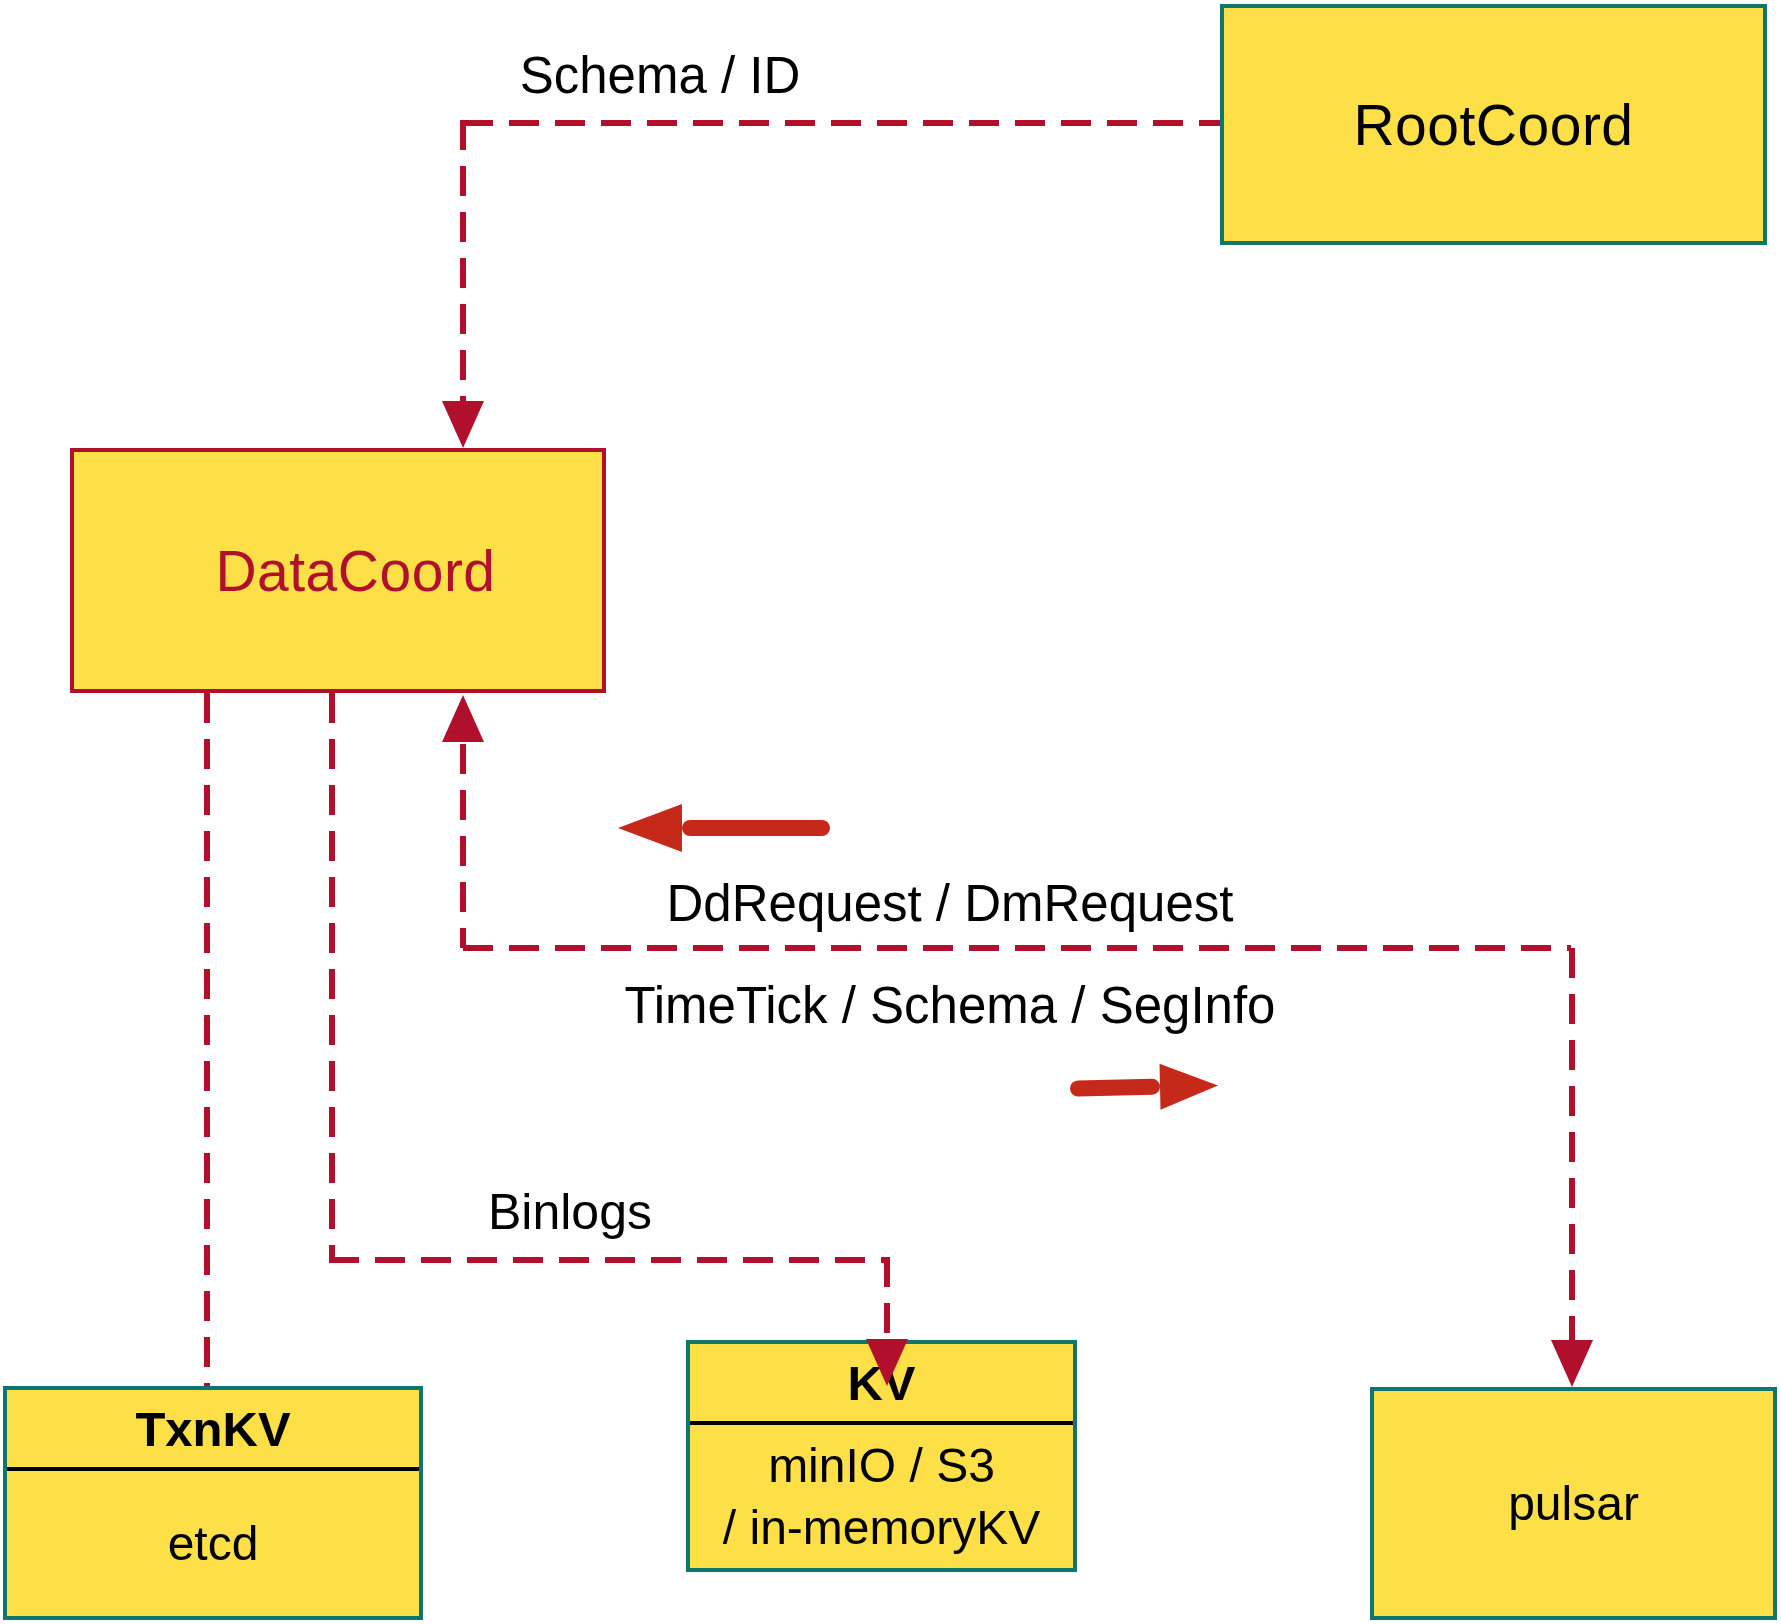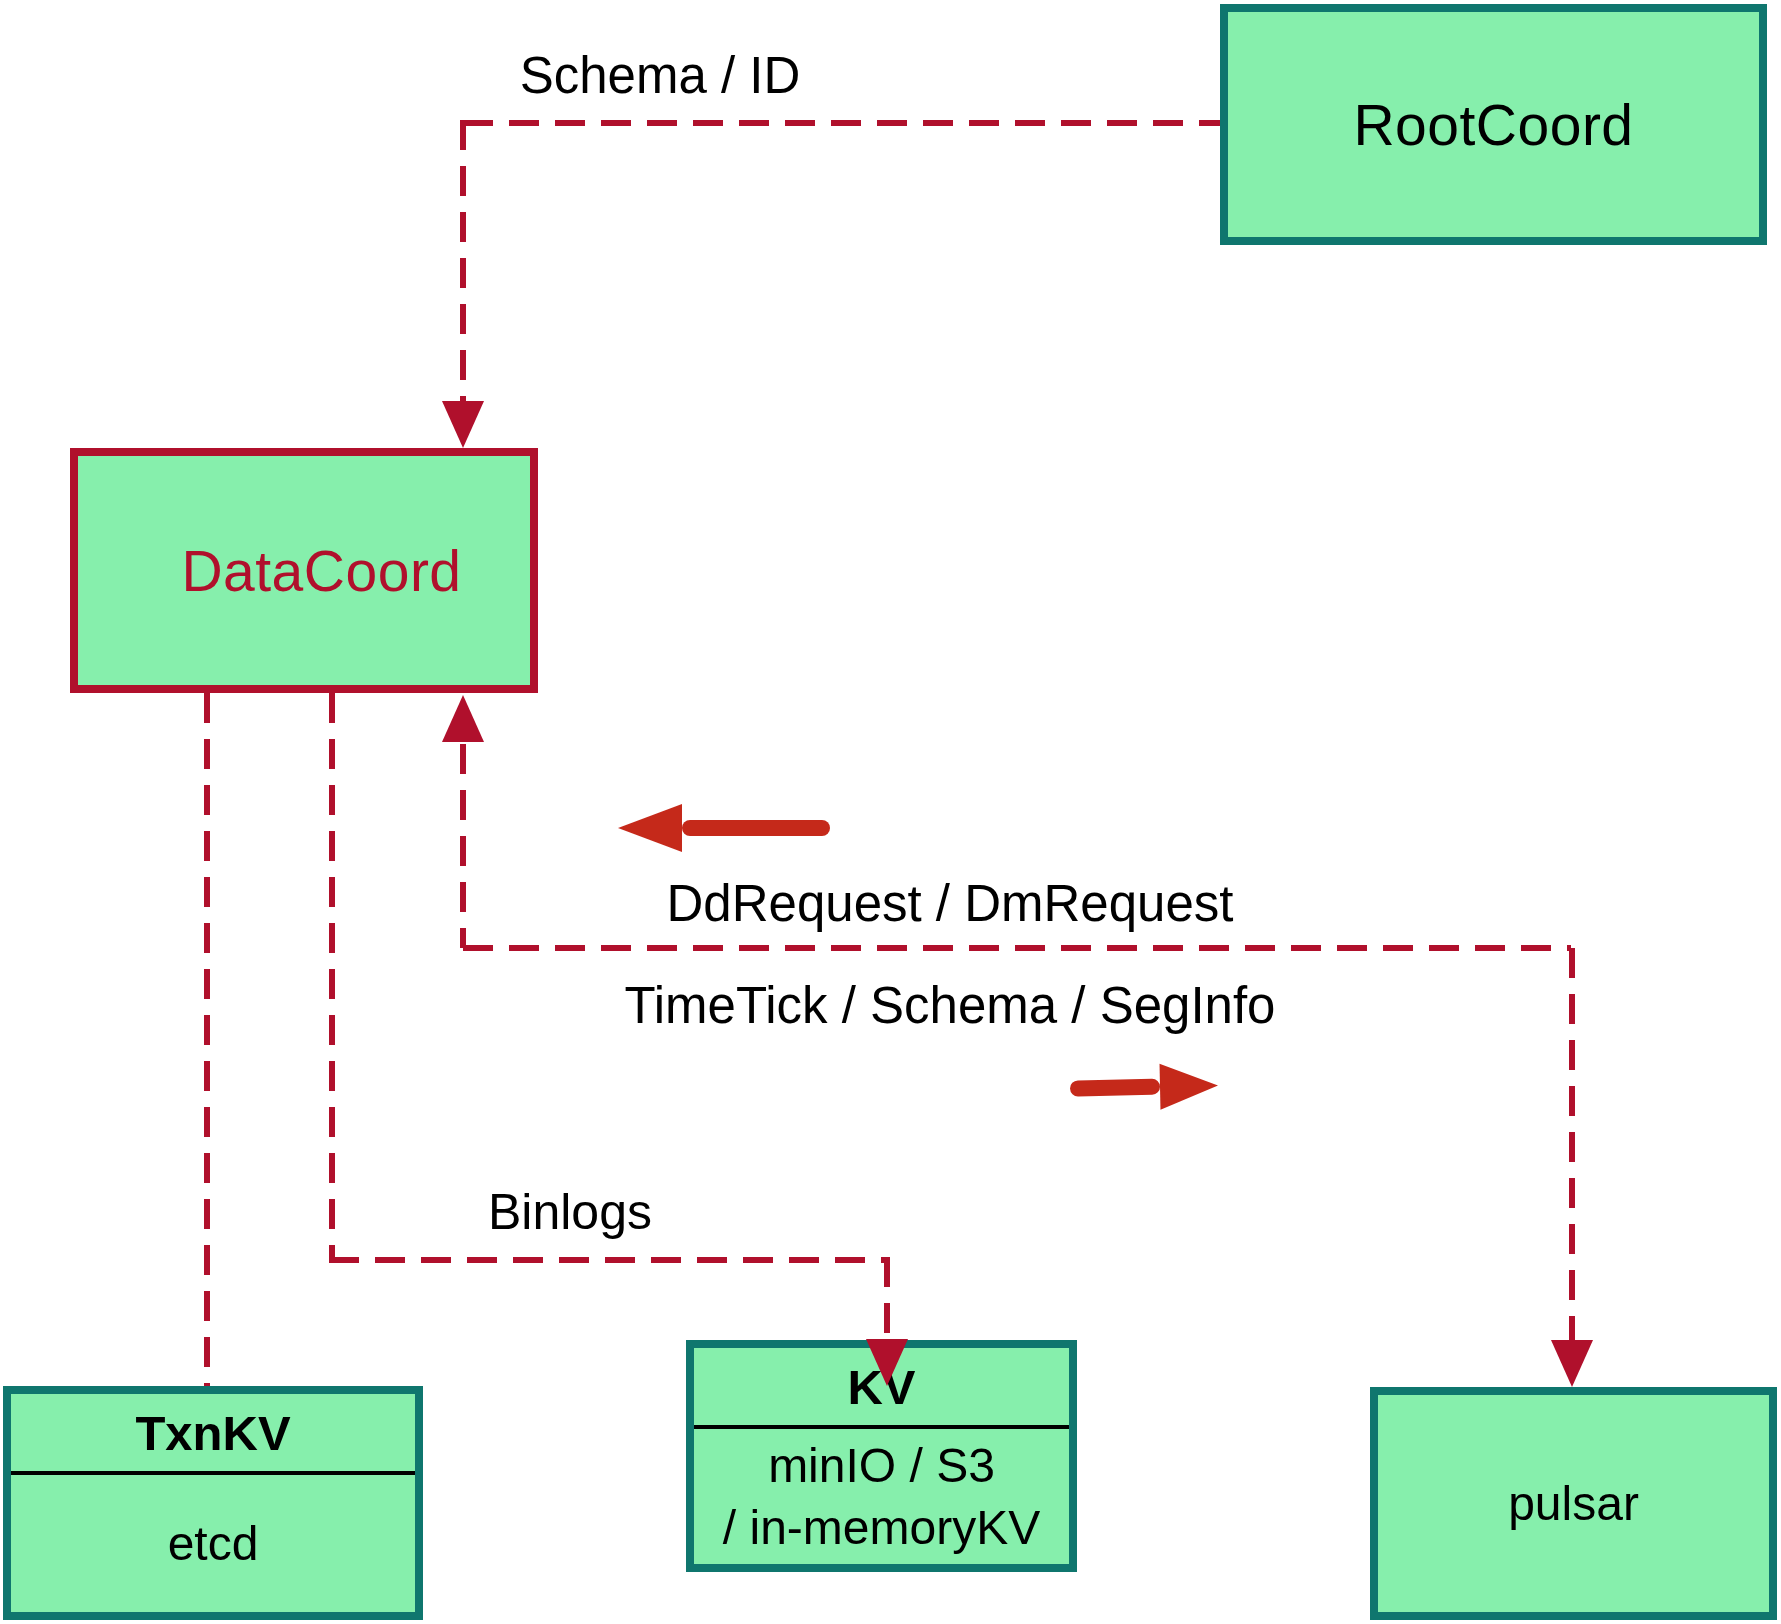--- a/index.html
+++ b/index.html
@@ -9,28 +9,28 @@
     height: 1624px;
     background: var(--background, #fff);
     font-family: "Liberation Sans", sans-serif;
     overflow: hidden;
   }
 
   
   .node {
     position: absolute;
     box-sizing: border-box;
-    background: #86efac;
-    border: 8px solid #0f766e;
+    background: #fde047;
+    border: 4px solid #0f766e;
   }
   .node-plain { display: flex; align-items: center; justify-content: center; }
   .node-title-big { font-size: 57px; color: #000; letter-spacing: 0.5px; }
 
   .node-rootcoord { left: 1220px; top: 4px;   width: 547px; height: 241px; }
-  .node-datacoord { left: 70px;   top: 448px; width: 468px; height: 245px;
+  .node-datacoord { left: 70px;   top: 448px; width: 536px; height: 245px;
                     border-color: var(--line-red); padding-left: 35px; }
   .node-datacoord .node-title-big { color: var(--line-red); }
 
   .node-table { display: flex; flex-direction: column; }
   .node-txnkv     { left: 3px;    top: 1386px; width: 420px; height: 234px; }
   .node-kv        { left: 686px;  top: 1340px; width: 391px; height: 232px; }
   .node-msgstream { left: 1370px; top: 1387px; width: 407px; height: 233px; }
 
   .table-header {
     box-sizing: border-box;

